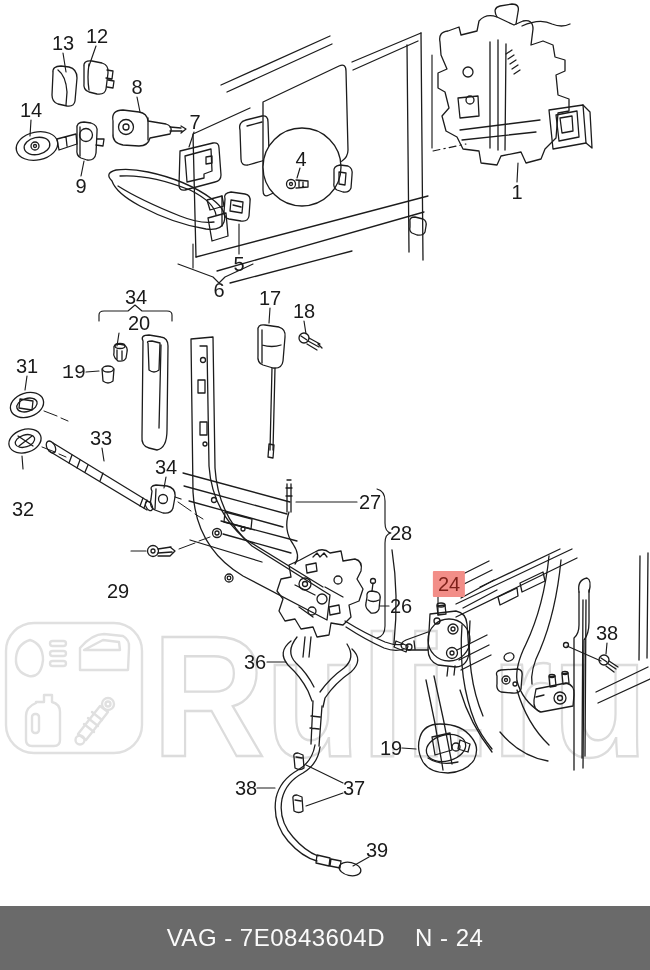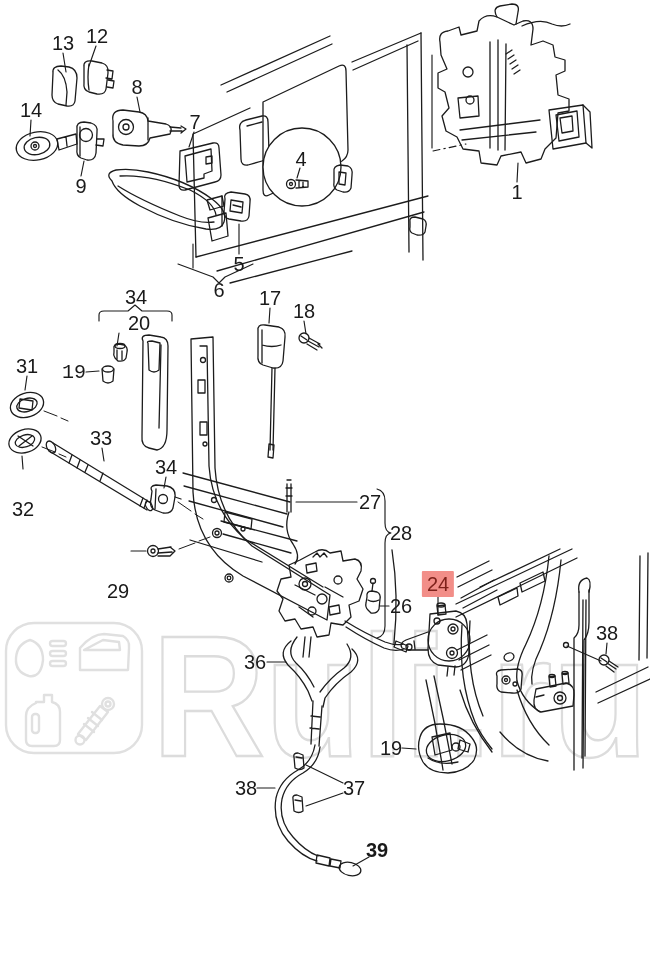--- a/index.html
+++ b/index.html
@@ -13,21 +13,21 @@
   .leaders path,.leaders line,.leaders polyline{
     fill:none;stroke:#1c1c1c;stroke-width:1.15;stroke-linecap:round;stroke-linejoin:round;}
   .leaders .dash{stroke-dasharray:7 4 1.5 4;}
   .wm path,.wm rect,.wm circle,.wm ellipse,.wm line{
     fill:none;stroke:#e0e0e0;stroke-width:2.4;stroke-linecap:round;stroke-linejoin:round;}
   .wm text{fill:none;stroke:#dcdcdc;stroke-width:2.4;font-weight:bold;
     font-family:"Liberation Sans",sans-serif;}
   #labels-layer{position:absolute;left:0;top:0;width:650px;height:906px;pointer-events:none;}
   .plabel{position:absolute;transform:translate(-50%,-50%);font-size:20px;color:#1a1a1a;
     line-height:1;white-space:nowrap;}
-  .plabel.hl{padding:3px 5px;border-radius:1px;}
+  .plabel.hl{padding:3px 5px;border-radius:1px;margin-left:11px;}
   .footer{position:absolute;left:0;bottom:0;width:650px;height:64px;
     display:flex;align-items:center;justify-content:center;gap:30px;}
   .footer span{color:#fbfbfb;font-size:24px;letter-spacing:0.5px;}
 </style>
 </head>
 <body>
 
 <div class="stage">
 
 <svg width="650" height="906" viewBox="0 0 650 906">
@@ -369,17 +369,21 @@
       <div class="plabel" style="left: 370px; top: 502px;">27</div>
       <div class="plabel" style="left: 401px; top: 533px;">28</div>
       <div class="plabel" style="left: 118px; top: 551px; margin-top: 40px;">29</div>
       <div class="plabel" style="left: 27px; top: 366px;">31</div>
       <div class="plabel" style="left: 23px; top: 489px; margin-top: 20px;">32</div>
       <div class="plabel" style="left: 101px; top: 438px;">33</div>
       <div class="plabel" style="left: 166px; top: 467px;">34</div>
       <div class="plabel" style="left: 255px; top: 662px;">36</div>
       <div class="plabel" style="left: 354px; top: 788px;">37</div>
       <div class="plabel" style="left: 246px; top: 788px;">38</div>
-      <div class="plabel" style="left: 377px; top: 850px; font-weight: bold;">39</div>
+      <div class="plabel" style="left: 377px; top: 850px;">39</div>
     </div>
 
-
+<div class="footer" style="background: rgb(106, 106, 106);">
+  <span>VAG - 7E0843604D</span>
+  <span>N - 24</span>
 </div>
 
+</div>
+
 </body></html>

